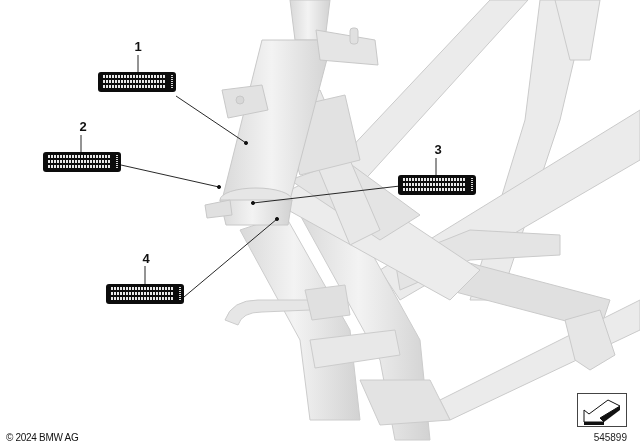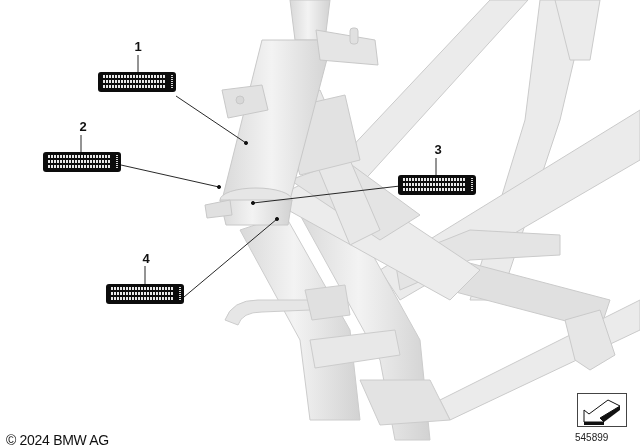--- a/index.html
+++ b/index.html
@@ -41,36 +41,36 @@
   }
   .label-code {
     position: absolute;
     right: 3px; top: 3px;
     width: 2px; height: 14px;
     background-image: repeating-linear-gradient(180deg, #d8d8d8 0 1px, #0c0c0c 1px 2px);
   }
   .copyright {
     position: absolute;
     left: 6px; top: 432px;
-    font-size: 14px;
+    font-size: 10px;
     color: #111;
     letter-spacing: -0.3px;
   }
   .ref-icon-box {
     position: absolute;
     left: 577px; top: 393px;
     width: 48px; height: 32px;
     border: 1px solid #444;
     background: #fff;
   }
   .ref-number {
     position: absolute;
     left: 575px; top: 432px;
     width: 52px;
-    text-align: left;
+    text-align: right;
     font-size: 10px;
     color: #222;
   }
 </style>
 </head>
 <body>
 
 <div class="canvas">
 
   <svg class="frame" width="640" height="448" viewBox="0 0 640 448">

